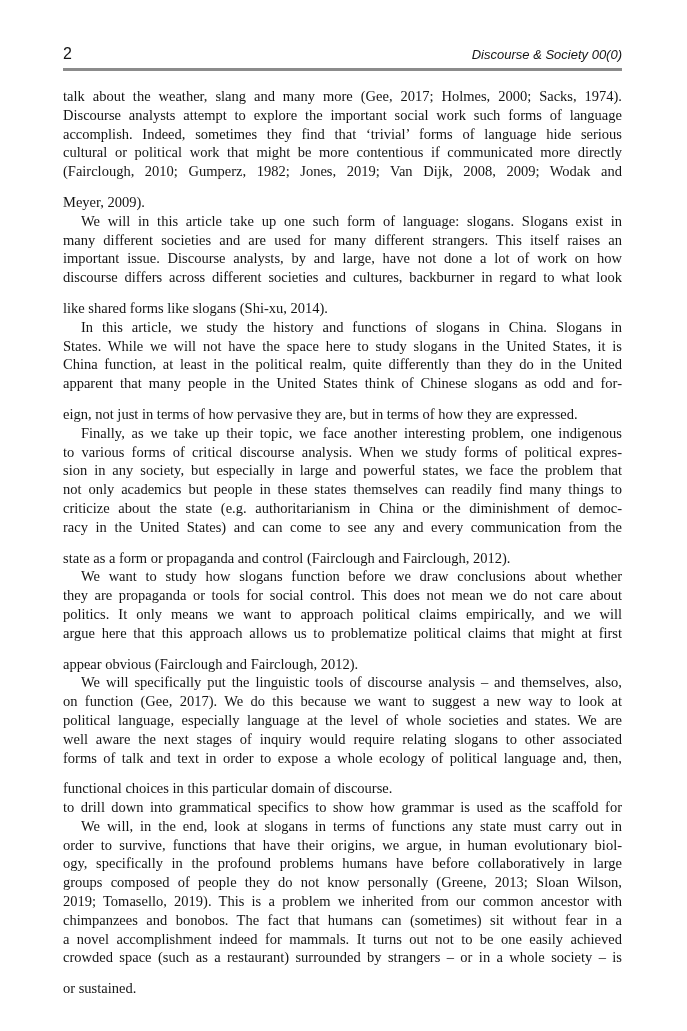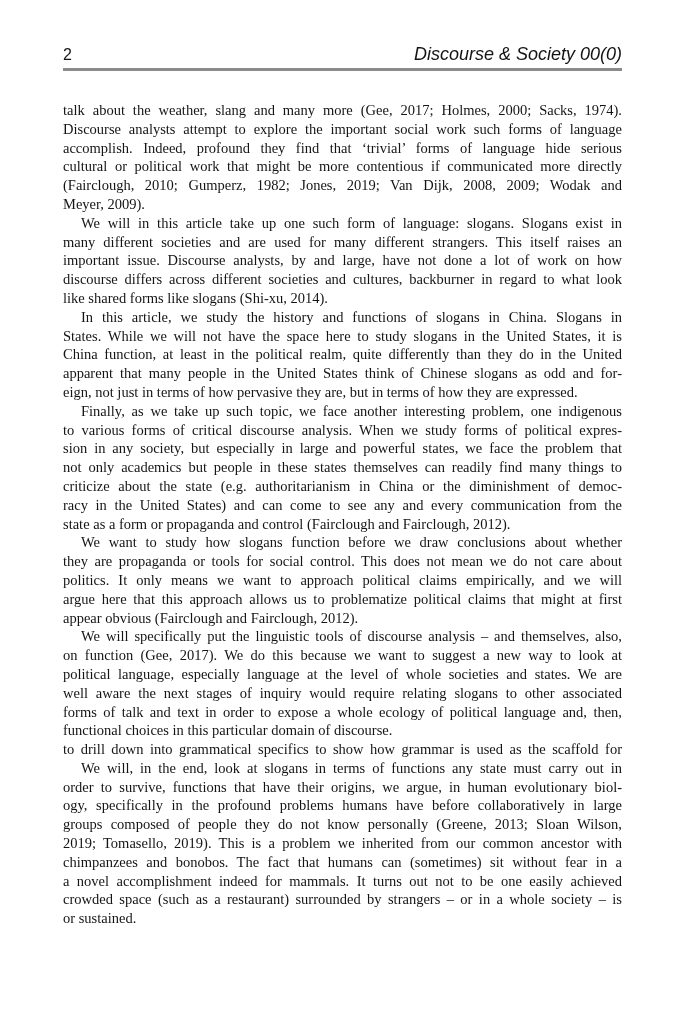--- a/index.html
+++ b/index.html
@@ -25,76 +25,77 @@
     font-family: "Liberation Sans", sans-serif;
     border-bottom: 3px solid var(--rule-color, #8b8b8b);
     padding-bottom: 4px;
   }
   .page-number {
     font-size: 16px;
     line-height: 18px;
   }
   .journal-title {
     font-style: italic;
-    font-size: 18px;
+    font-size: 13px;
     line-height: 18px;
     text-align: right;
   }
   .article-body {
     position: absolute;
-    top: 101px;
+    top: 87px;
     left: 63px;
     width: 559px;
   }
   .line {
     font-size: 14.5px;
     line-height: 18.8px;
     text-align: justify;
     text-align-last: justify;
   }
   .line.last {
     text-align-last: left;
+    margin-top: 12px;
   }
   .para.indent .line:first-child {
     text-indent: 18px;
   }
 </style>
 </head>
 <body>
 
 <div class="page" style="--bg-color: #ffffff; --text-color: #141414; --rule-color: #8b8b8b;">
   <div class="header">
     <span class="page-number">2</span>
     <span class="journal-title">Discourse &amp; Society 00(0)</span>
   </div>
   <div class="article-body">
       <div class="para">
         <div class="line">talk about the weather, slang and many more (Gee, 2017; Holmes, 2000; Sacks, 1974).</div>
         <div class="line">Discourse analysts attempt to explore the important social work such forms of language</div>
-        <div class="line">accomplish. Indeed, profound they find that ‘trivial’ forms of language hide serious</div>
+        <div class="line">accomplish. Indeed, sometimes they find that ‘trivial’ forms of language hide serious</div>
         <div class="line">cultural or political work that might be more contentious if communicated more directly</div>
         <div class="line">(Fairclough, 2010; Gumperz, 1982; Jones, 2019; Van Dijk, 2008, 2009; Wodak and</div>
         <div class="line last">Meyer, 2009).</div>
       </div>
       <div class="para indent">
         <div class="line">We will in this article take up one such form of language: slogans. Slogans exist in</div>
         <div class="line">many different societies and are used for many different strangers. This itself raises an</div>
         <div class="line">important issue. Discourse analysts, by and large, have not done a lot of work on how</div>
         <div class="line">discourse differs across different societies and cultures, backburner in regard to what look</div>
         <div class="line last">like shared forms like slogans (Shi-xu, 2014).</div>
       </div>
       <div class="para indent">
         <div class="line">In this article, we study the history and functions of slogans in China. Slogans in</div>
         <div class="line">States. While we will not have the space here to study slogans in the United States, it is</div>
         <div class="line">China function, at least in the political realm, quite differently than they do in the United</div>
         <div class="line">apparent that many people in the United States think of Chinese slogans as odd and for-</div>
         <div class="line last">eign, not just in terms of how pervasive they are, but in terms of how they are expressed.</div>
       </div>
       <div class="para indent">
-        <div class="line">Finally, as we take up such topic, we face another interesting problem, one indigenous</div>
+        <div class="line">Finally, as we take up their topic, we face another interesting problem, one indigenous</div>
         <div class="line">to various forms of critical discourse analysis. When we study forms of political expres-</div>
         <div class="line">sion in any society, but especially in large and powerful states, we face the problem that</div>
         <div class="line">not only academics but people in these states themselves can readily find many things to</div>
         <div class="line">criticize about the state (e.g. authoritarianism in China or the diminishment of democ-</div>
         <div class="line">racy in the United States) and can come to see any and every communication from the</div>
         <div class="line last">state as a form or propaganda and control (Fairclough and Fairclough, 2012).</div>
       </div>
       <div class="para indent">
         <div class="line">We want to study how slogans function before we draw conclusions about whether</div>
         <div class="line">they are propaganda or tools for social control. This does not mean we do not care about</div>

